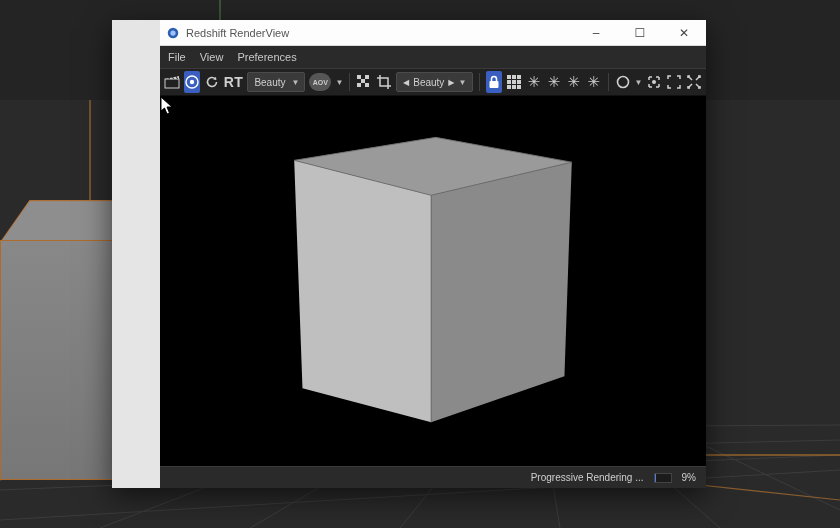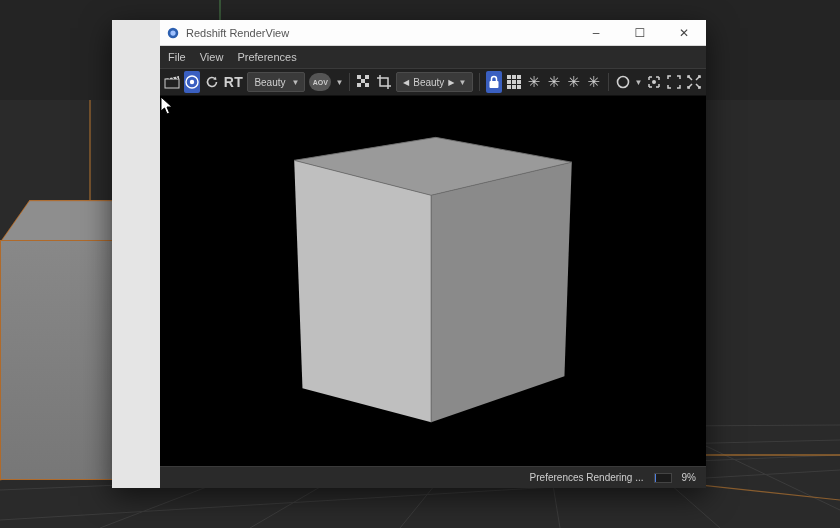--- a/index.html
+++ b/index.html
@@ -287,20 +287,20 @@
 
         <polyline points="146,70 300,45 448,72 295,108 146,70" fill="none" stroke="#6f6f6f" stroke-width="1"></polyline>
         <line x1="295" y1="108" x2="295" y2="355" stroke="#6f6f6f"></line>
       </svg>
       <svg class="cursor" width="16" height="20" viewBox="0 0 16 20">
         <path d="M1 1 L1 15 L4.5 12 L7 18 L9.5 17 L7 11 L12 11 Z" fill="#fff" stroke="#000" stroke-width="1"></path>
       </svg>
     </div>
 
     <div class="statusbar">
-      <span>Preferences Rendering ...</span>
+      <span>Progressive Rendering ...</span>
       <div class="progress">
           <div style="width: 9%;"></div>
         </div>
       <span>9%</span>
     </div>
   </div>
 </div>
 
 </body></html>

